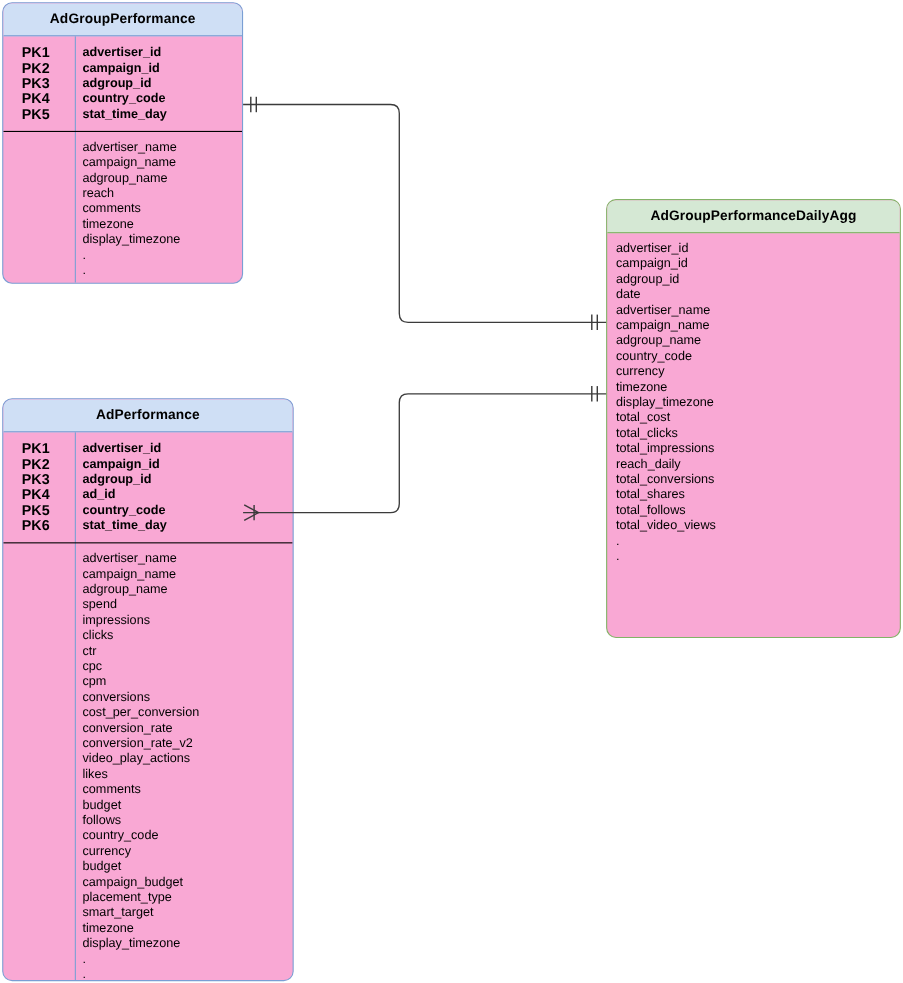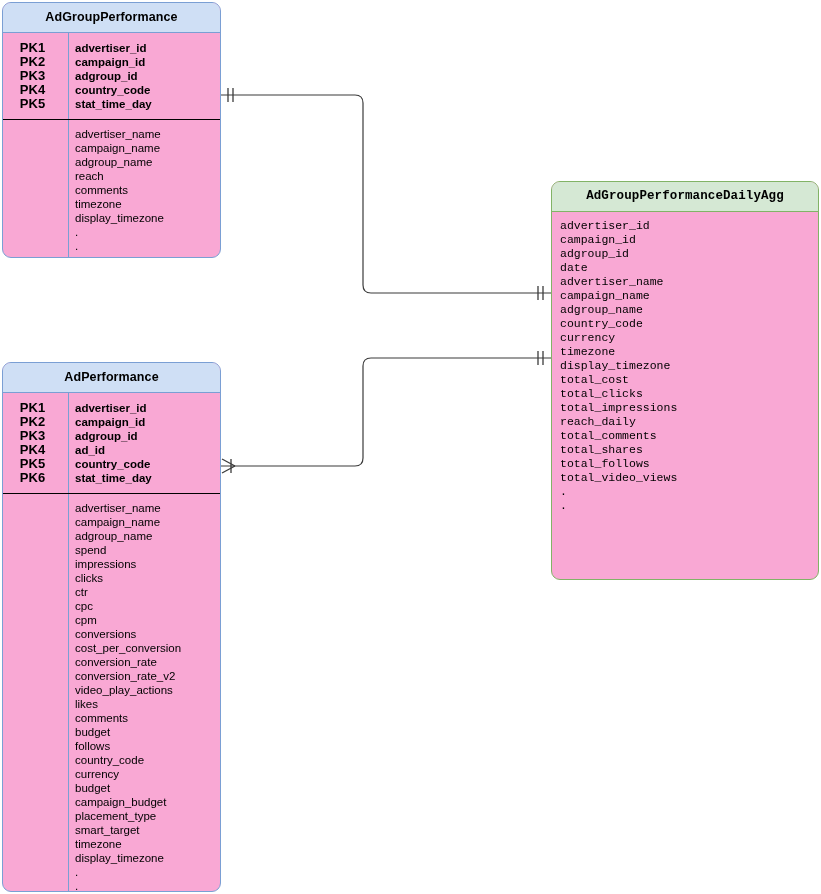--- a/index.html
+++ b/index.html
@@ -27,21 +27,20 @@
     box-sizing: border-box;
     border-radius: 9px;
     background: #f9a8d4;
     overflow: hidden;
   }
   .entity.blue {
     border: 1.4px solid #7a9fd4;
   }
   .entity.green {
     border: 1.6px solid #82b366;
-    font-family: Liberation Mono, monospace;
   }
   .entity-header {
     box-sizing: border-box;
     text-align: center;
     font-weight: bold;
     font-size: 12.5px;
     letter-spacing: 0.1px;
     line-height: 1;
     display: flex;
     align-items: center;
@@ -191,21 +190,21 @@
         <div class="row">reach</div>
         <div class="row">comments</div>
         <div class="row">timezone</div>
         <div class="row">display_timezone</div>
         <div class="row dot">.</div>
         <div class="row dot">.</div>
       </div>
     </div>
   </div>
 
-  <div class="entity blue" id="ent-1" style="left:2px; top:362px; width:219px; height:530px;">
+  <div class="entity blue" id="ent-1" style="left:2px; top:362px; width:265px; height:530px;">
     <div class="entity-header">AdPerformance</div>
     <div class="body-keyed" style="height:498px;">
       <div class="col-divider"></div>
       <div class="section-divider" style="top:100px;"></div>
 
       <div class="pk-list">
         <div class="row">PK1</div>
         <div class="row">PK2</div>
         <div class="row">PK3</div>
         <div class="row">PK4</div>
@@ -266,21 +265,21 @@
       <div class="row">campaign_name</div>
       <div class="row">adgroup_name</div>
       <div class="row">country_code</div>
       <div class="row">currency</div>
       <div class="row">timezone</div>
       <div class="row">display_timezone</div>
       <div class="row">total_cost</div>
       <div class="row">total_clicks</div>
       <div class="row">total_impressions</div>
       <div class="row">reach_daily</div>
-      <div class="row">total_comments</div>
+      <div class="row">total_conversions</div>
       <div class="row">total_shares</div>
       <div class="row">total_follows</div>
       <div class="row">total_video_views</div>
       <div class="row dot">.</div>
       <div class="row dot">.</div>
     </div>
   </div>
 
   <svg class="conn-svg" viewBox="0 0 821 894">
 

